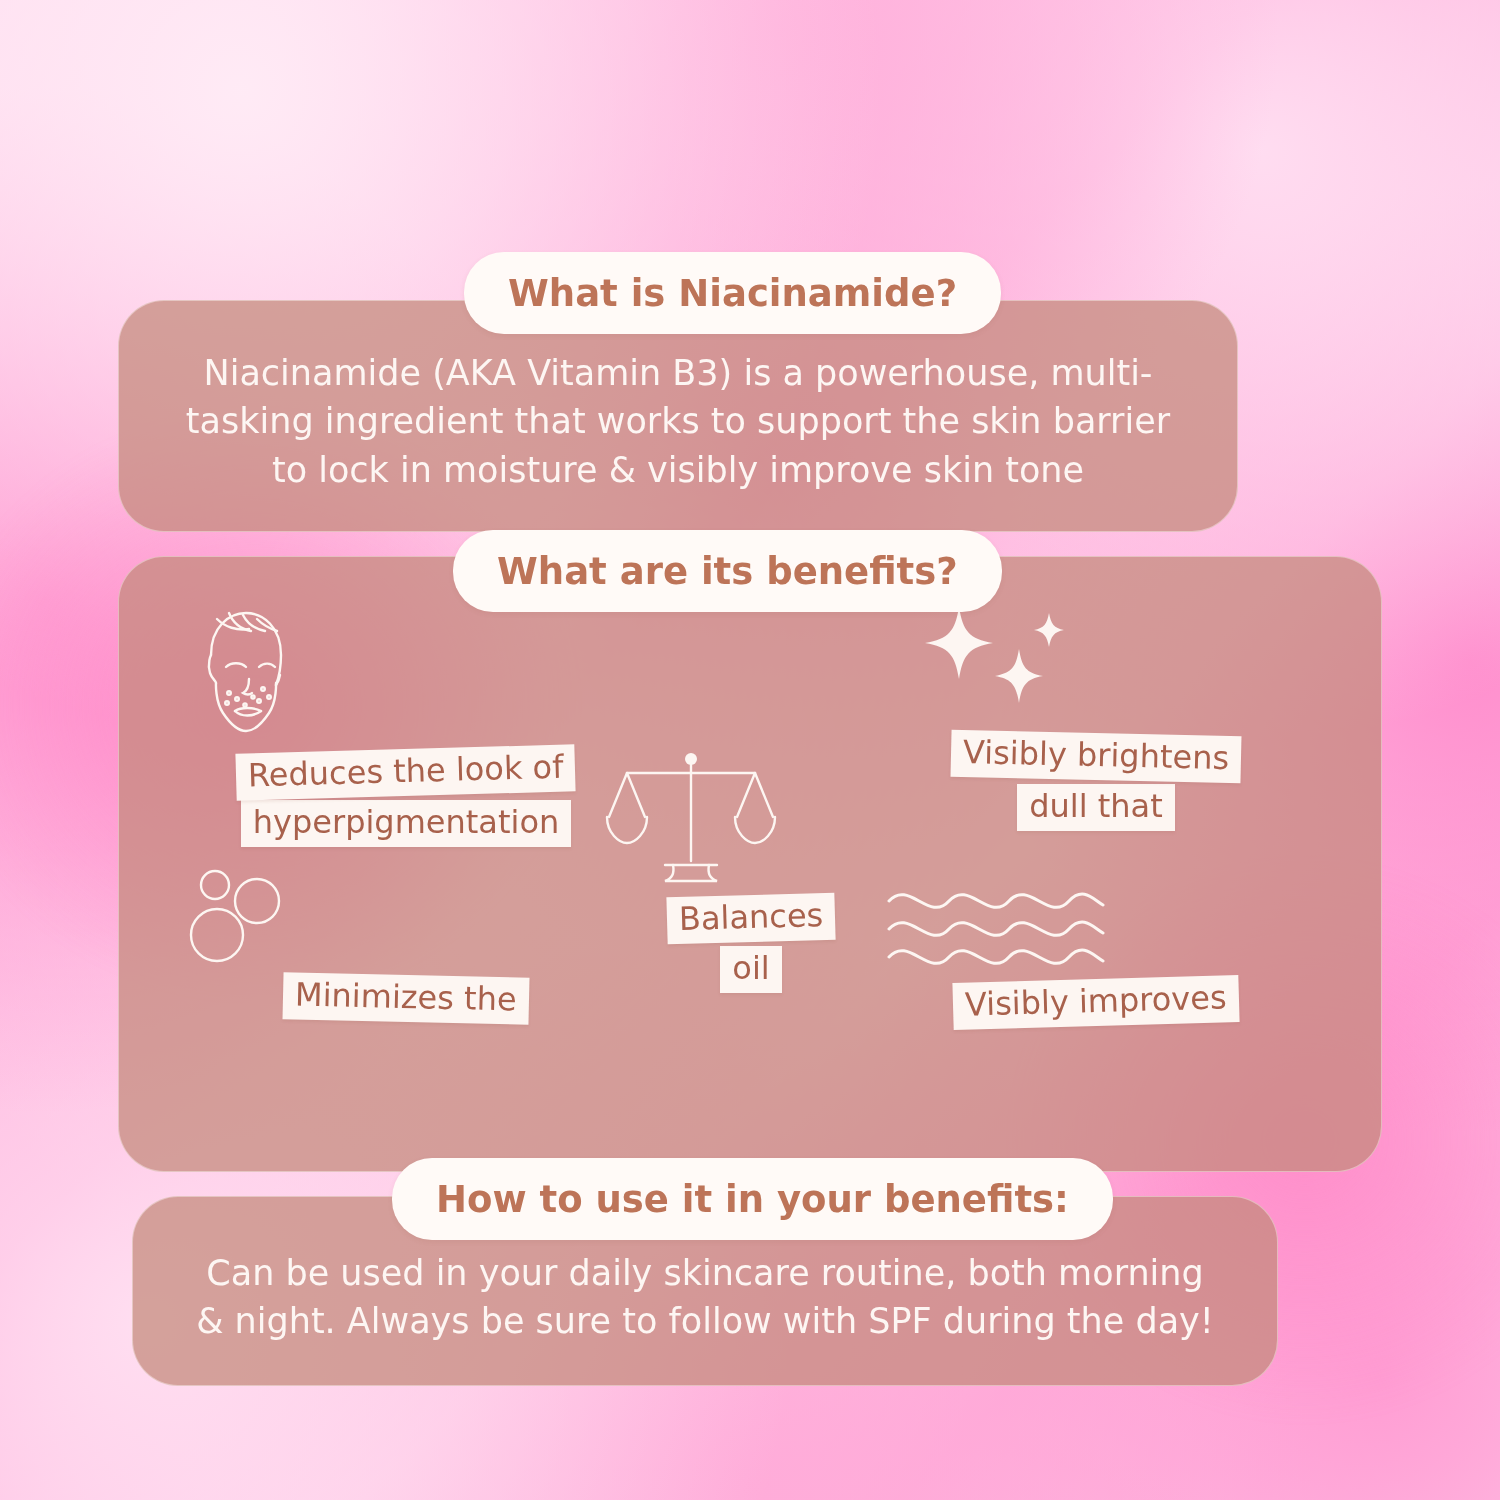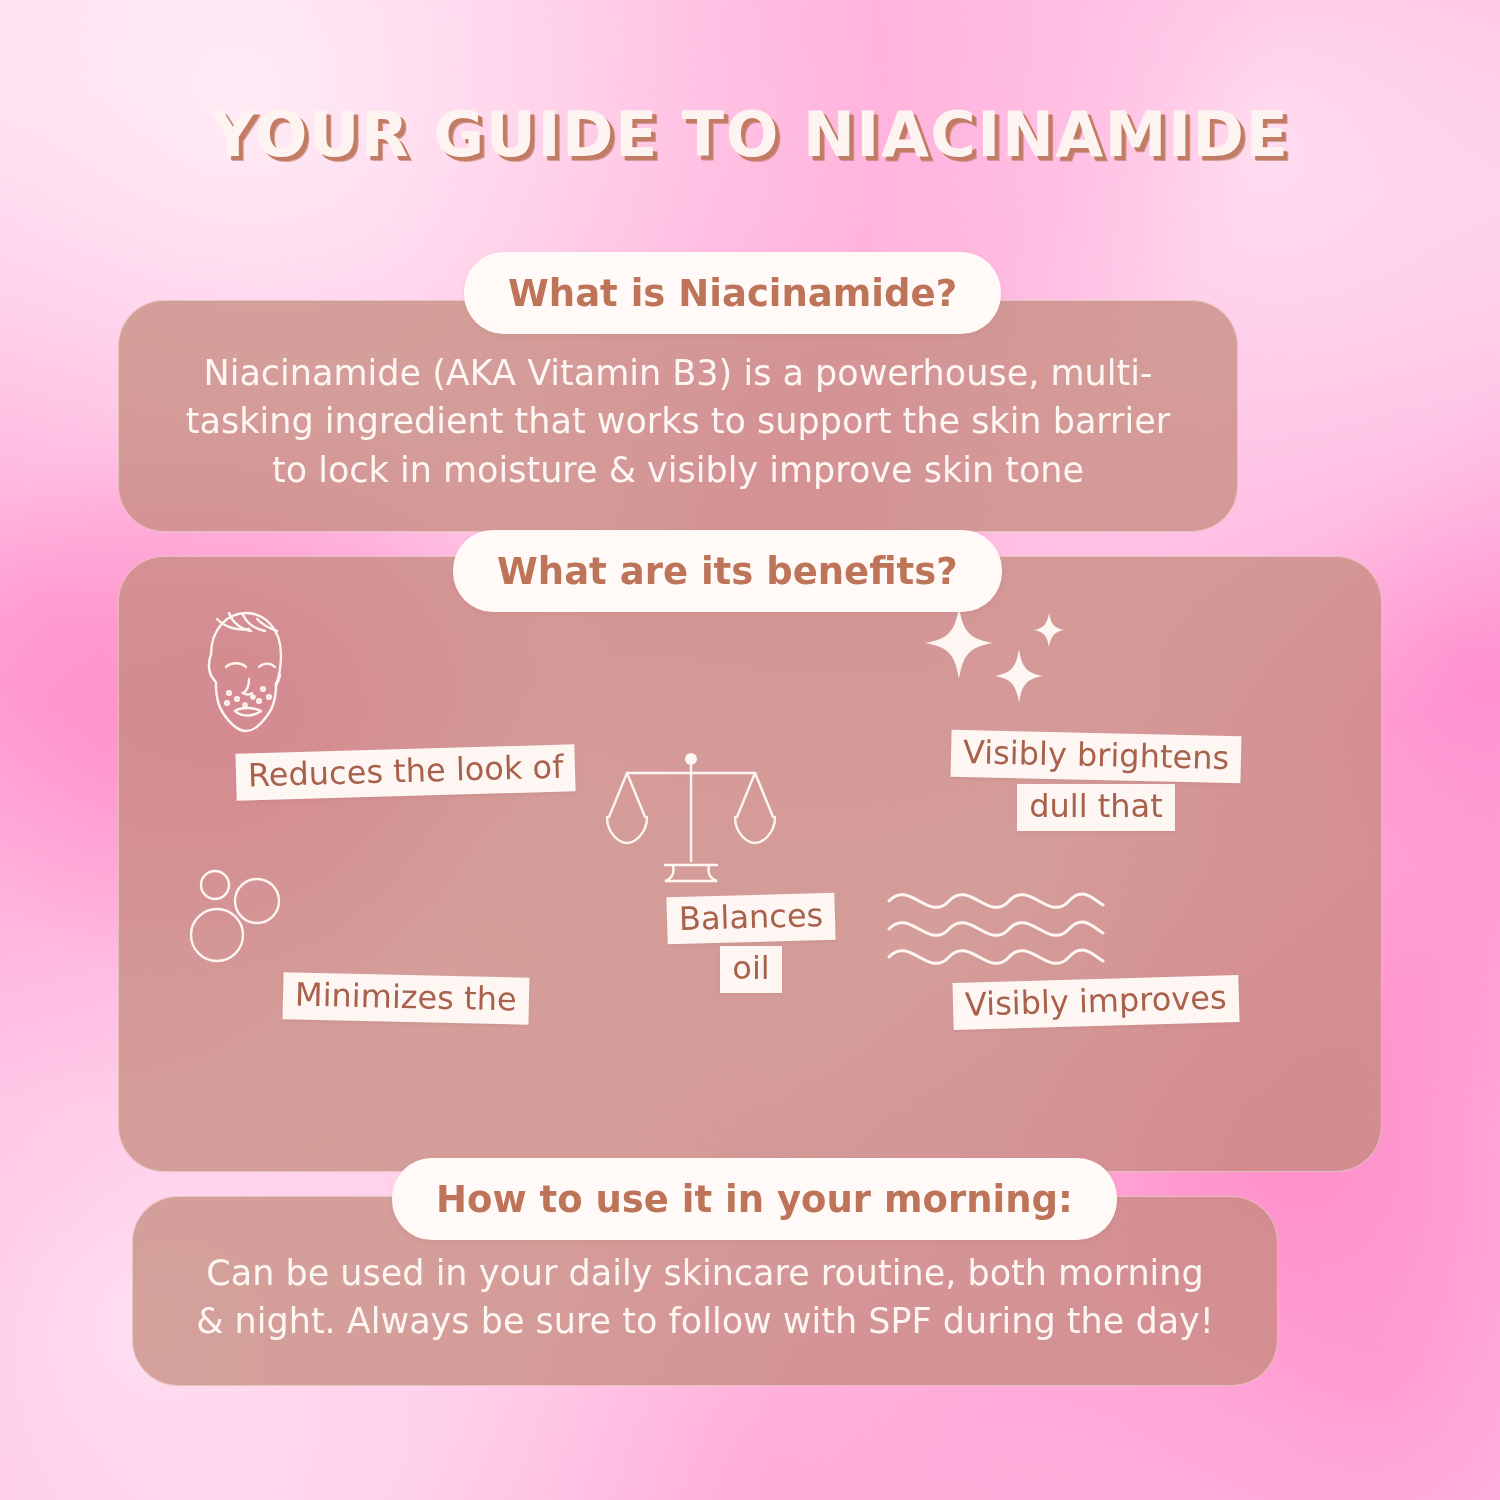--- a/index.html
+++ b/index.html
@@ -159,21 +159,20 @@
   #benefit-texture { left: 880px; top: 880px; width: 430px; }
 
   svg { display: block; }
 </style>
 </head>
 <body>
 
 <div class="poster">
   <div class="content">
 
-    <div class="title">YOUR GUIDE TO NIACINAMIDE</div>
 
     <div class="panel" id="panel-what">
       <div class="panel-body">Niacinamide (AKA Vitamin B3) is a powerhouse, multi-tasking ingredient that works to support the skin barrier to lock in moisture &amp; visibly improve skin tone</div>
     </div>
     <div class="pill" id="pill-what">What is Niacinamide?</div>
 
     <div class="panel" id="panel-benefits">
 
       <div class="benefit" id="benefit-hyperpigmentation" style="position:absolute; left:52px; top:40px; width:470px;">
         <span class="icon">
@@ -196,20 +195,21 @@
             <circle cx="56" cy="106" r="1.8"></circle>
             <circle cx="92" cy="92" r="1.8"></circle>
             <circle cx="98" cy="100" r="1.8"></circle>
             <circle cx="88" cy="104" r="1.8"></circle>
             <circle cx="74" cy="108" r="1.6"></circle>
             <circle cx="82" cy="100" r="1.6"></circle>
           </svg>
         </span>
         <div class="label tilt-a">
           <span>Reduces the look of</span><br>
+          <span>hyperpigmentation</span>
         </div>
       </div>
 
       <div class="benefit" id="benefit-pores" style="position:absolute; left:52px; top:306px; width:470px;">
         <span class="icon">
           <svg width="130" height="110" viewBox="0 0 130 110" fill="none" stroke="#fdf6f2" stroke-width="2.4">
             <circle cx="44" cy="22" r="14"></circle>
             <circle cx="86" cy="38" r="22"></circle>
             <circle cx="46" cy="72" r="26"></circle>
           </svg>
@@ -267,16 +267,16 @@
           <span>Visibly improves</span><br>
         </div>
       </div>
 
     </div>
     <div class="pill" id="pill-benefits">What are its benefits?</div>
 
     <div class="panel" id="panel-routine">
       <div class="panel-body">Can be used in your daily skincare routine, both morning &amp; night. Always be sure to follow with SPF during the day!</div>
     </div>
-    <div class="pill" id="pill-routine">How to use it in your morning:</div>
+    <div class="pill" id="pill-routine">How to use it in your benefits:</div>
 
   </div>
 </div>
 
 </body></html>

